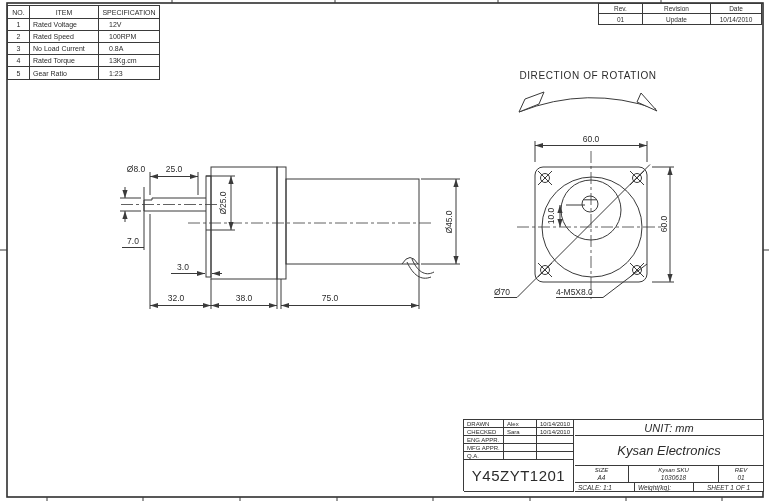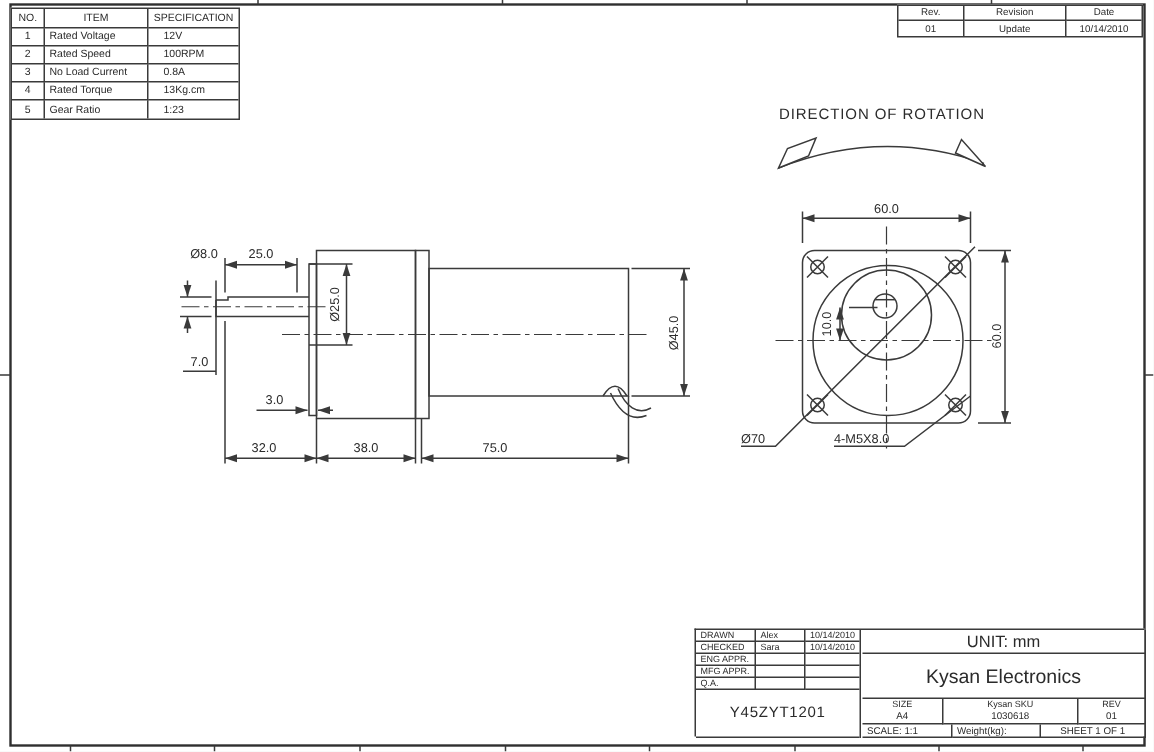--- a/index.html
+++ b/index.html
@@ -20,22 +20,22 @@
   .nbr{ border-right:none; } .nbb{ border-bottom:none; }
 
   .spec-table{ left:7px; top:5px; width:153px; grid-template-columns:22px 69px 60px; grid-template-rows:13px repeat(5,12px); font-size:7px; }
   .spec-table .v{ justify-content:flex-start; padding-left:10px; }
 
   .rev-table{ left:598px; top:3px; width:164px; grid-template-columns:44px 68px 50px; grid-template-rows:10px 10px; font-size:6.5px; }
 
   .tb{ position:absolute; left:463px; top:419px; width:300px; height:72px; border-top:1px solid var(--ln); border-left:1px solid var(--ln); font-size:6px; background:#fff; }
   .tb-left{ position:absolute; left:0; top:0; width:110px; height:72px; border-right:1px solid var(--ln); }
   .tb-apr{ display:grid; grid-template-columns:40px 33px 36px; grid-template-rows:repeat(5,8px); }
-  .tb-part{ height:32px; display:flex; align-items:center; justify-content:center; font-size:10px; letter-spacing:0.5px; border-bottom:1px solid var(--ln); }
-  .tb-right{ position:absolute; left:111px; top:0; width:189px; height:72px; }
+  .tb-part{ height:32px; display:flex; align-items:center; justify-content:center; font-size:15px; letter-spacing:0.5px; border-bottom:1px solid var(--ln); }
+  .tb-right{ position:absolute; left:111px; top:0; width:189px; height:72px;font-style:italic; }
   .tb-unit{ height:16px; display:flex; align-items:center; justify-content:center; font-size:11px; border-bottom:1px solid var(--ln); border-right:1px solid var(--ln); }
   .tb-co{ height:30px; display:flex; align-items:center; justify-content:center; font-size:13px; border-bottom:1px solid var(--ln); border-right:1px solid var(--ln); }
   .tb-size{ height:17px; display:grid; grid-template-columns:54px 90px 45px; }
   .tb-size .c{ flex-direction:column; line-height:7px; }
   .tb-size .val{ font-size:6.5px; }
   .tb-scale{ height:9px; display:grid; grid-template-columns:60px 59px 70px; font-size:6.5px; }
 </style>
 </head>
 <body>
 

